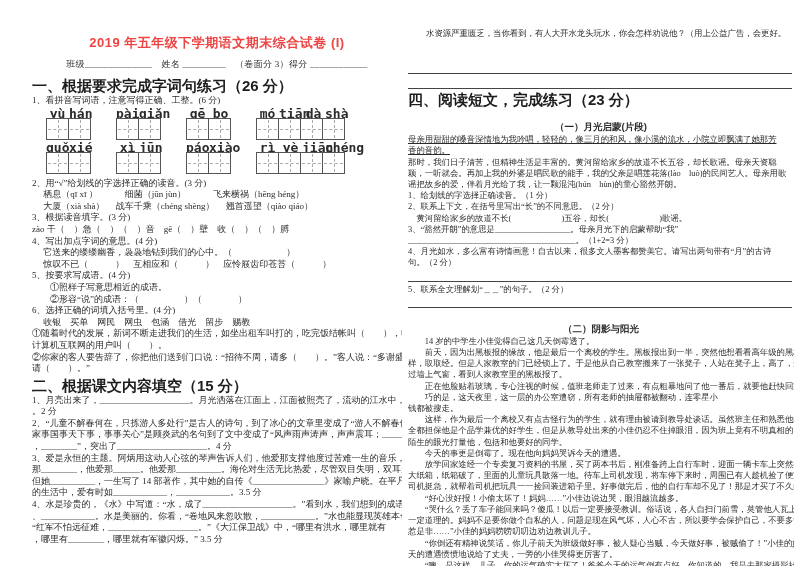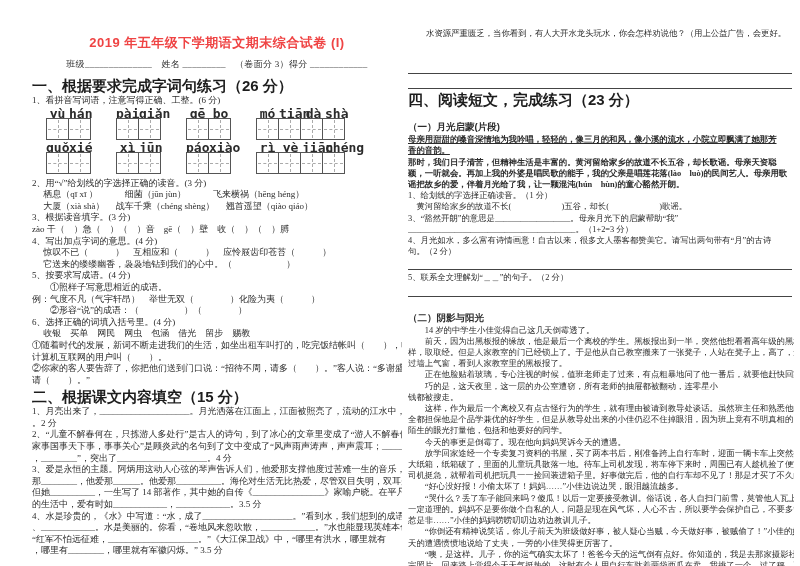--- a/index.html
+++ b/index.html
@@ -17,25 +17,25 @@
   }
   .meta-line{font-size:9px;text-align:center;margin-bottom:8px;letter-spacing:.3px;}
 
   .sec-head{
     font-family:"Liberation Sans","DejaVu Sans",sans-serif;font-weight:bold;
     font-size:15px;color:#1d1d1d;margin:4px 0 3px 0;line-height:13px;
   }
   .tline{font-size:9px;line-height:11.6px;white-space:nowrap;overflow:hidden;}
   .tline.u{text-decoration:underline;}
   #right-col .tline{font-size:8.4px;line-height:11.2px;}
-  #p1-body .tline{font-weight:700;}
+  #p1-body .tline{font-weight:400;}
   .indent{text-indent:18px;}
   .answer-line{border-bottom:1px solid #444;height:12px;margin:0 2px 2px 0;}
   .center-head{
-    font-family:"Liberation Sans","DejaVu Sans",sans-serif;
+    text-align:center;font-family:"Liberation Sans","DejaVu Sans",sans-serif;
     font-weight:bold;font-size:9.5px;line-height:14px;margin-top:14px;
   }.gap-l{height:22px;}
 
   
   .pin-wrap{margin:2px 0 4px 14px;}
   .pin-row{display:flex;gap:24px;margin-bottom:3px;}
   .pin-group{display:flex;flex-direction:column;}
   .pin-syls{display:flex;}
   .pin-syls span{
     width:23px;text-align:center;font-family:"DejaVu Sans Mono","Liberation Mono",monospace;
@@ -148,25 +148,24 @@
         </div>
       </div>
     </div>
   <div>
       <div class="tline">2、用“√”给划线的字选择正确的读音。(3 分)</div>
       <div class="tline">　 栖息（qī xī ）　　　细菌（jūn jùn）　　　飞来横祸（hēng héng）</div>
       <div class="tline">　 大厦（xià shà）　 战车千乘（chéng shèng）　 翘首遥望（qiào qiáo）</div>
       <div class="tline">3、根据读音填字。(3 分)</div>
       <div class="tline">zào 干（　）急（　）（　）音　gē（　）壁　收（　）（　）膊</div>
       <div class="tline">4、写出加点字词的意思。(4 分)</div>
+      <div class="tline">　 它送来的缕缕幽香，袅袅地钻到我们的心中。（　　　　　　）</div>
       <div class="tline">　 惊叹不已（　　　）　互相应和（　　　）　应怜屐齿印苍苔（　　　）</div>
-      <div class="tline">　 它送来的缕缕幽香，袅袅地钻到我们的心中。（　　　　　　）</div>
       <div class="tline">5、按要求写成语。(4 分)</div>
       <div class="tline">　　①照样子写意思相近的成语。</div>
-      <div class="tline">例：气度不凡（气宇轩昂）　举世无双（　　　　）化险为夷（　　　）</div>
       <div class="tline">　　②形容“说”的成语：（　　　　　）（　　　　）</div>
       <div class="tline">6、选择正确的词填入括号里。(4 分)</div>
       <div class="tline">　 收银　买单　网民　网虫　包涵　借光　留步　赐教</div>
       <div class="tline">①随着时代的发展，新词不断走进我们的生活，如坐出租车叫打的，吃完饭结帐叫（　　），电子</div>
       <div class="tline">计算机互联网的用户叫（　　）。</div>
       <div class="tline">②你家的客人要告辞了，你把他们送到门口说：“招待不周，请多（　　）。”客人说：“多谢盛情，</div>
       <div class="tline">请（　　）。”</div>
     </div>
   <div class="sec-head">二、根据课文内容填空（15 分）</div>
   <div>
@@ -196,20 +195,21 @@
   <div class="center-head">（一）月光启蒙(片段)</div>
   <div id="p1-body">
       <div class="tline u">母亲用甜甜的嗓音深情地为我吟唱，轻轻的，像三月的和风，像小溪的流水，小院立即飘满了她那芳</div>
       <div class="tline u">香的音韵。</div>
       <div class="tline">那时，我们日子清苦，但精神生活是丰富的。黄河留给家乡的故道不长五谷，却长歌谣。母亲天资聪</div>
       <div class="tline">颖，一听就会。再加上我的外婆是唱民歌的能手，我的父亲是唱莲花落(lào　luò)的民间艺人。母亲用歌</div>
       <div class="tline">谣把故乡的爱，伴着月光给了我，让一颗混沌(hún　hùn)的童心豁然开朗。</div>
     </div>
   <div>
       <div class="tline">1、给划线的字选择正确读音。（1 分）</div>
+      <div class="tline">2、联系上下文，在括号里写出“长”的不同意思。（2 分）</div>
       <div class="tline">　黄河留给家乡的故道不长(　　　　　　)五谷，却长(　　　　　　)歌谣。</div>
       <div class="tline">3、“豁然开朗”的意思是__________________。母亲月光下的启蒙帮助“我”</div>
       <div class="tline">________________________________________。（1+2=3 分）</div>
       <div class="tline">4、月光如水，多么富有诗情画意！自古以来，很多文人墨客都赞美它。请写出两句带有“月”的古诗</div>
       <div class="tline">句。（2 分）</div>
       <div class="answer-line"></div>
       <div class="tline">5、联系全文理解划“＿＿”的句子。（2 分）</div>
       <div class="answer-line"></div>
     </div>
   <div class="center-head">（二）阴影与阳光</div>

